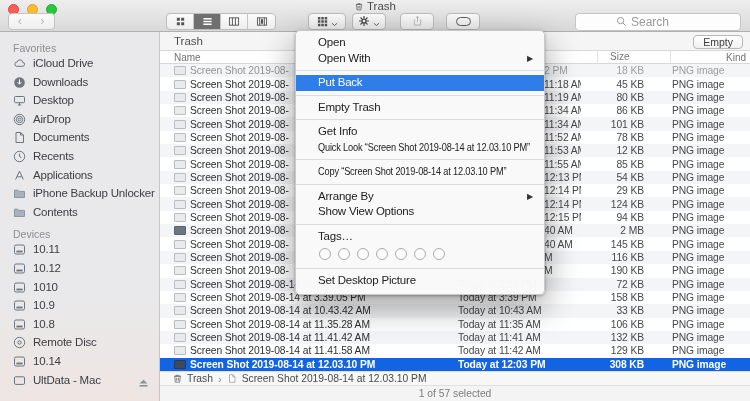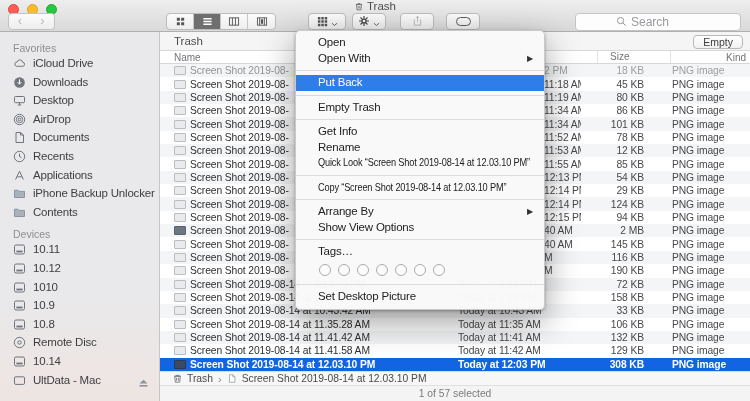--- a/index.html
+++ b/index.html
@@ -527,21 +527,20 @@
 
   <div class="menu" id="menu">
       <div class="menu-item"><span>Open</span></div>
       <div class="menu-item"><span>Open With</span><span class="sub">▶</span></div>
       <div class="menu-sep"></div>
       <div class="menu-item hl"><span>Put Back</span></div>
       <div class="menu-sep"></div>
       <div class="menu-item"><span>Empty Trash</span></div>
       <div class="menu-sep"></div>
       <div class="menu-item"><span>Get Info</span></div>
-      <div class="menu-item"><span>Rename</span></div>
       <div class="menu-item long"><span>Quick Look “Screen Shot 2019-08-14 at 12.03.10 PM”</span></div>
       <div class="menu-sep"></div>
       <div class="menu-item long"><span>Copy “Screen Shot 2019-08-14 at 12.03.10 PM”</span></div>
       <div class="menu-sep"></div>
       <div class="menu-item"><span>Arrange By</span><span class="sub">▶</span></div>
       <div class="menu-item"><span>Show View Options</span></div>
       <div class="menu-sep"></div>
       <div class="menu-item"><span>Tags…</span></div>
       <div class="tag-row">
         <span class="tag-dot"></span>

